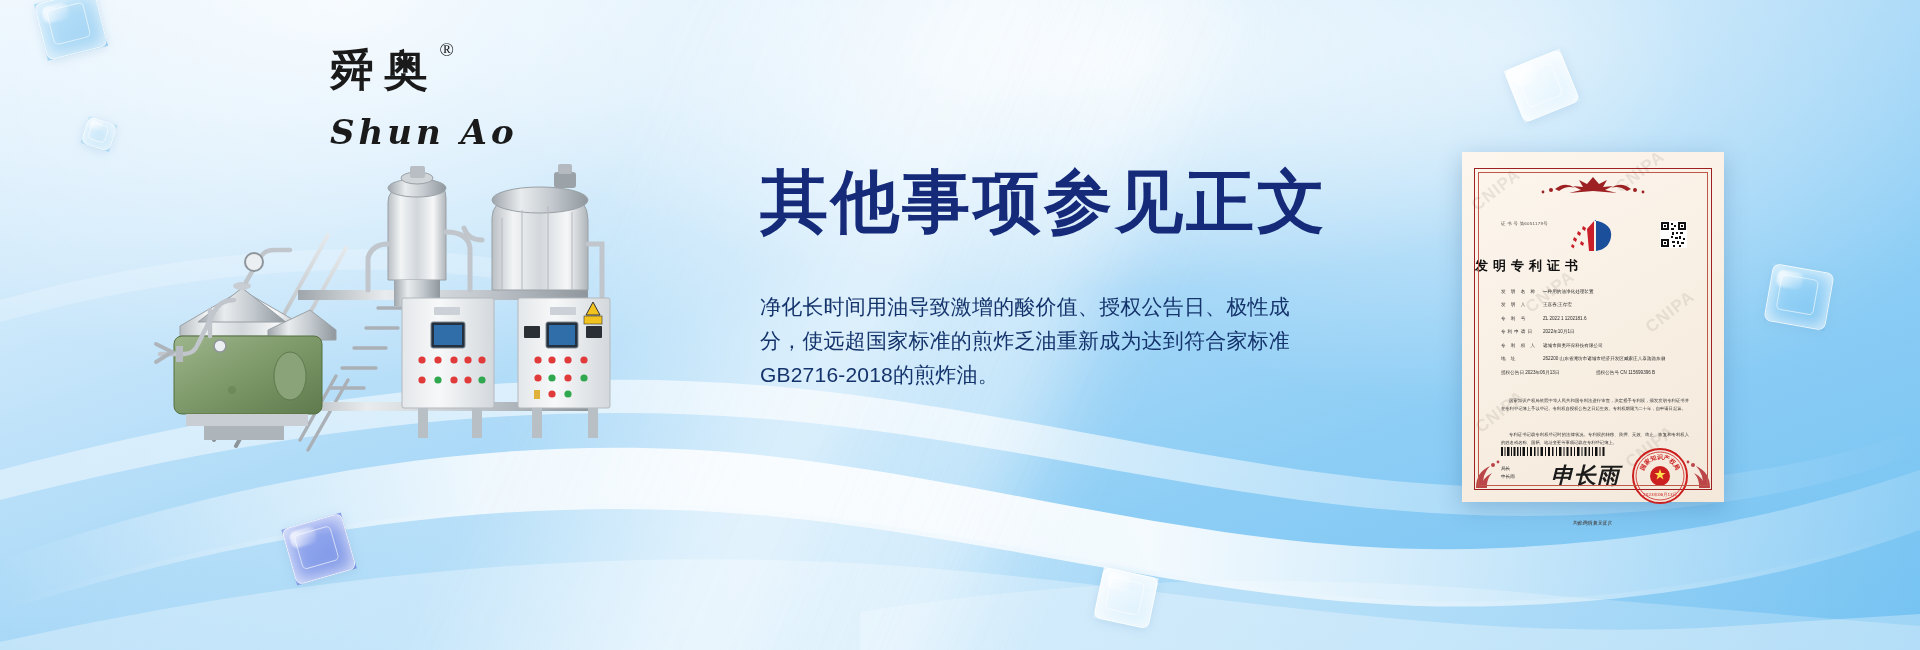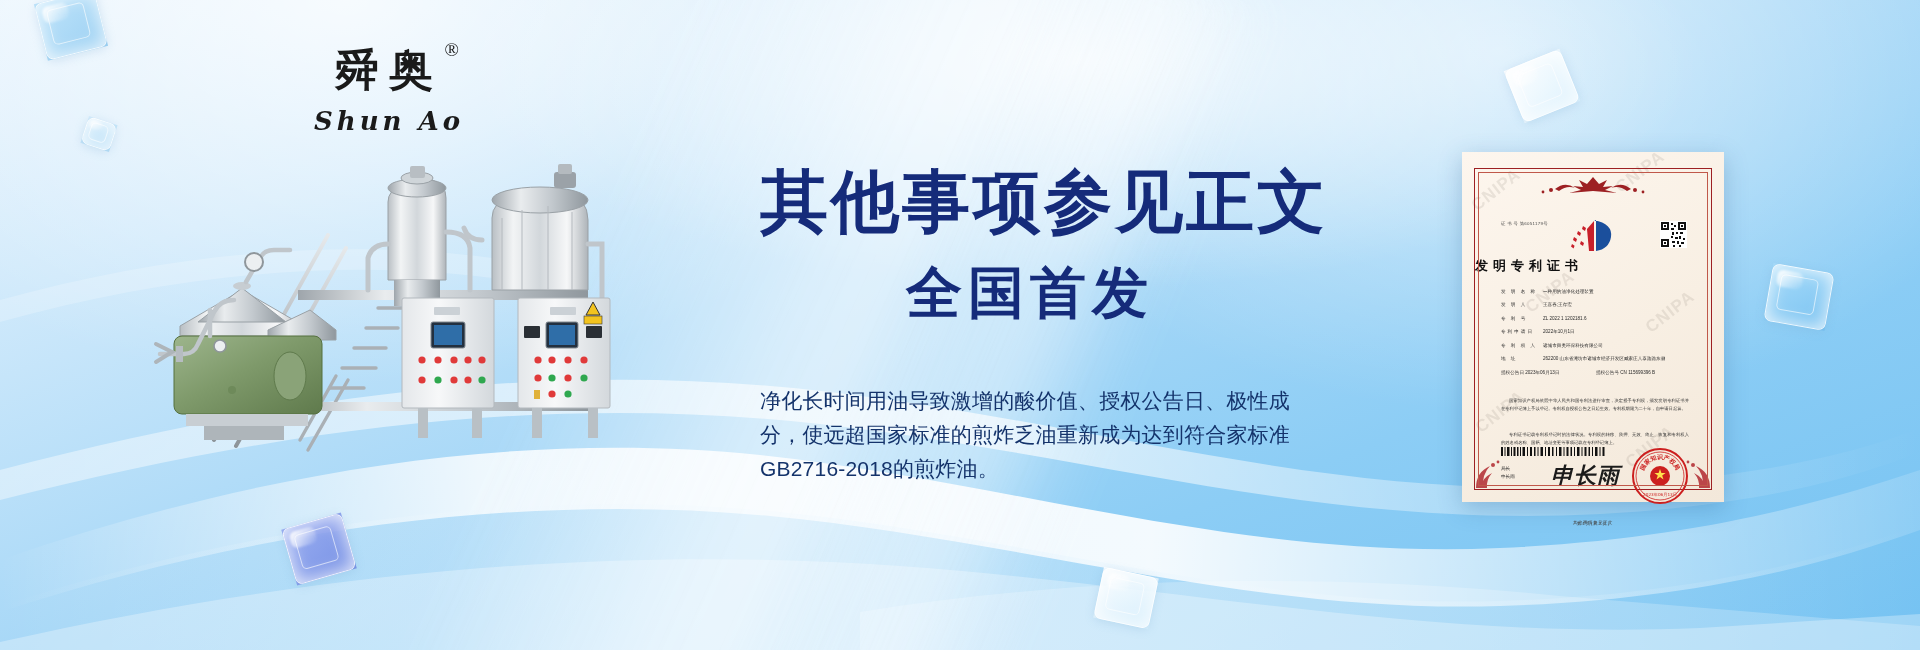--- a/index.html
+++ b/index.html
@@ -41,34 +41,34 @@
     position:absolute; left:16%; top:16%; right:22%; bottom:22%;
     border-radius:5px; border:1px solid rgba(255,255,255,.6);
   }
   .cube .shine {
     position:absolute; left:10%; top:8%; width:42%; height:30%;
     background:linear-gradient(135deg, rgba(255,255,255,.95), rgba(255,255,255,0));
     border-radius:6px; filter:blur(1px);
   }
 
   
-  .logo { position:absolute; left:314px; top:48px; text-align:center; }
+  .logo { position:absolute; left:330px; top:48px; }
   .logo-cn {
     font-family:"DejaVu Serif","Liberation Serif",serif;
     font-size:44px; font-weight:700; color:#1a1a1a; letter-spacing:10px;
     line-height:1; position:relative; display:inline-block;
   }
   .logo-reg {
     position:absolute; right:-26px; top:-8px; font-size:19px; font-weight:400;
     font-family:"Liberation Serif",serif;
   }
   .logo-en {
     font-family:"DejaVu Serif","Liberation Serif",serif;
-    font-style:italic; font-weight:700; font-size:26px; color:#1a1a1a;
-    letter-spacing:4px; margin-top:14px;
+    font-style:italic; font-weight:700; font-size:34px; color:#1a1a1a;
+    letter-spacing:4px; margin-top:20px;
   }
 
   
   .machine { position:absolute; left:150px; top:140px; width:470px; height:330px; }
 
   
   .copy { position:absolute; left:760px; top:165px; width:580px; }
   .headline {
     font-size:68px; font-weight:800; color:#152b7a; letter-spacing:3px;
     line-height:1.08; white-space:nowrap;
@@ -381,21 +381,20 @@
     <g fill="#b9c0c5">
       <rect x="268" y="268" width="10" height="30"></rect>
         <rect x="322" y="268" width="10" height="30"></rect>
       <rect x="382" y="268" width="10" height="30"></rect>
         <rect x="438" y="268" width="10" height="30"></rect>
     </g>
   </svg>
 
   <div class="copy">
     <div class="headline">其他事项参见正文</div>
-    <div class="subhead">全国首发</div>
     <div class="paragraph">净化长时间用油导致激增的酸价值、授权公告日、极性成分，使远超国家标准的煎炸乏油重新成为达到符合家标准GB2716-2018的煎炸油。</div>
   </div>
 
   <div class="cert">
     <div class="cert-wm">
       <span style="left:6px;top:28px;">CNIPA</span>
       <span style="left:150px;top:10px;">CNIPA</span>
       <span style="left:60px;top:130px;">CNIPA</span>
       <span style="left:180px;top:150px;">CNIPA</span>
       <span style="left:10px;top:250px;">CNIPA</span>

